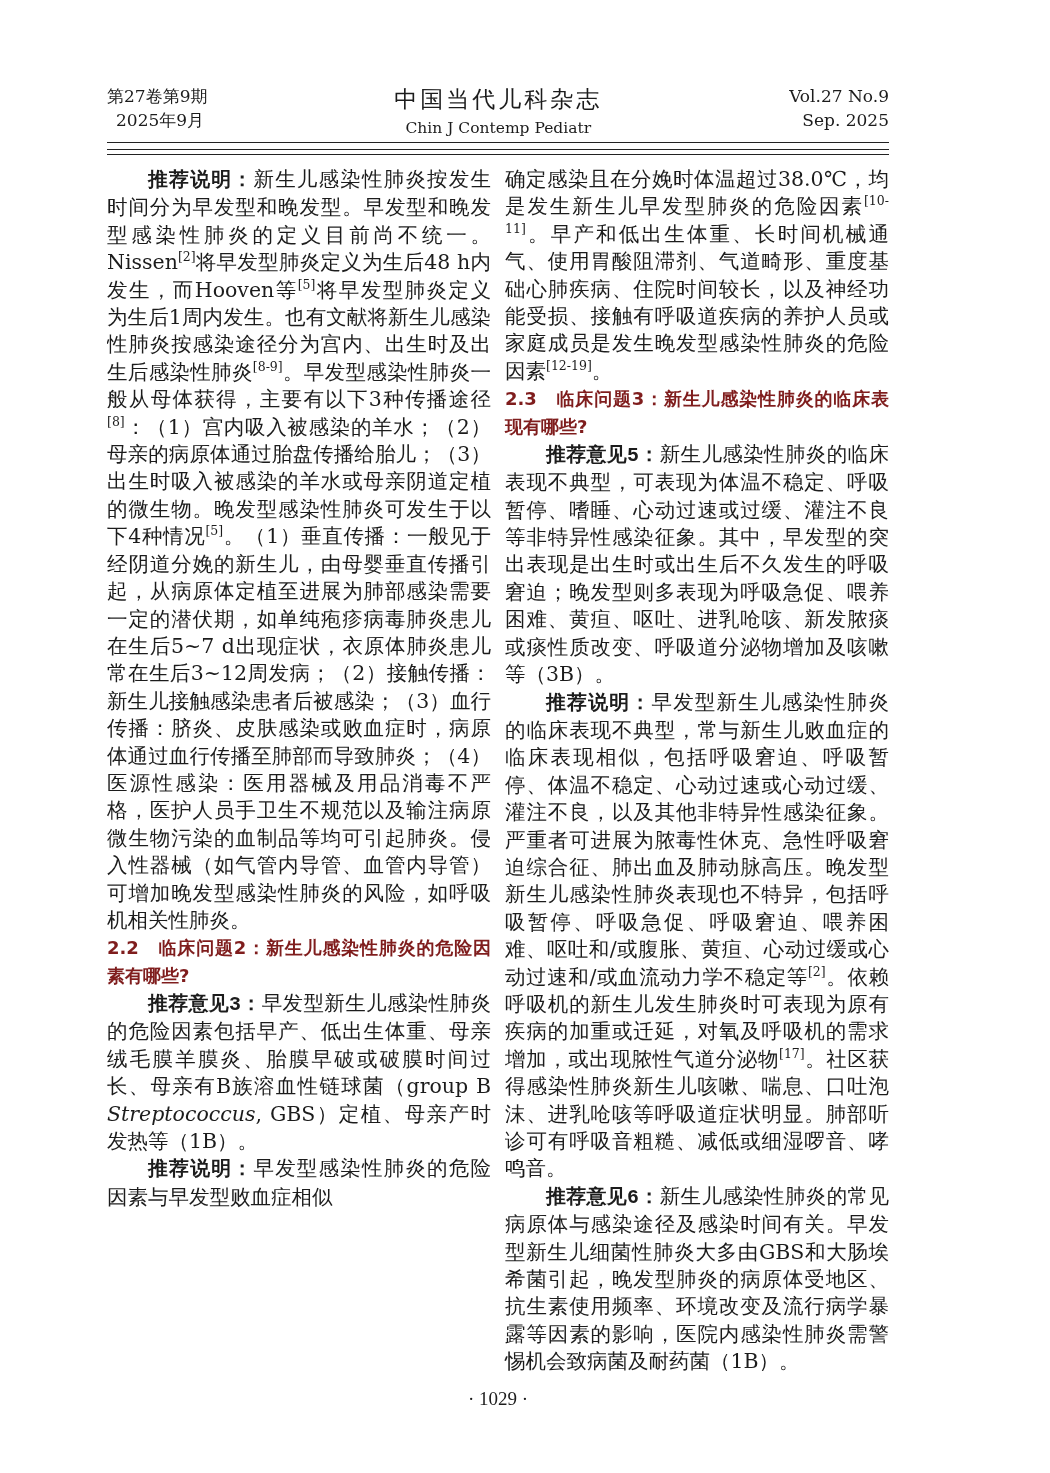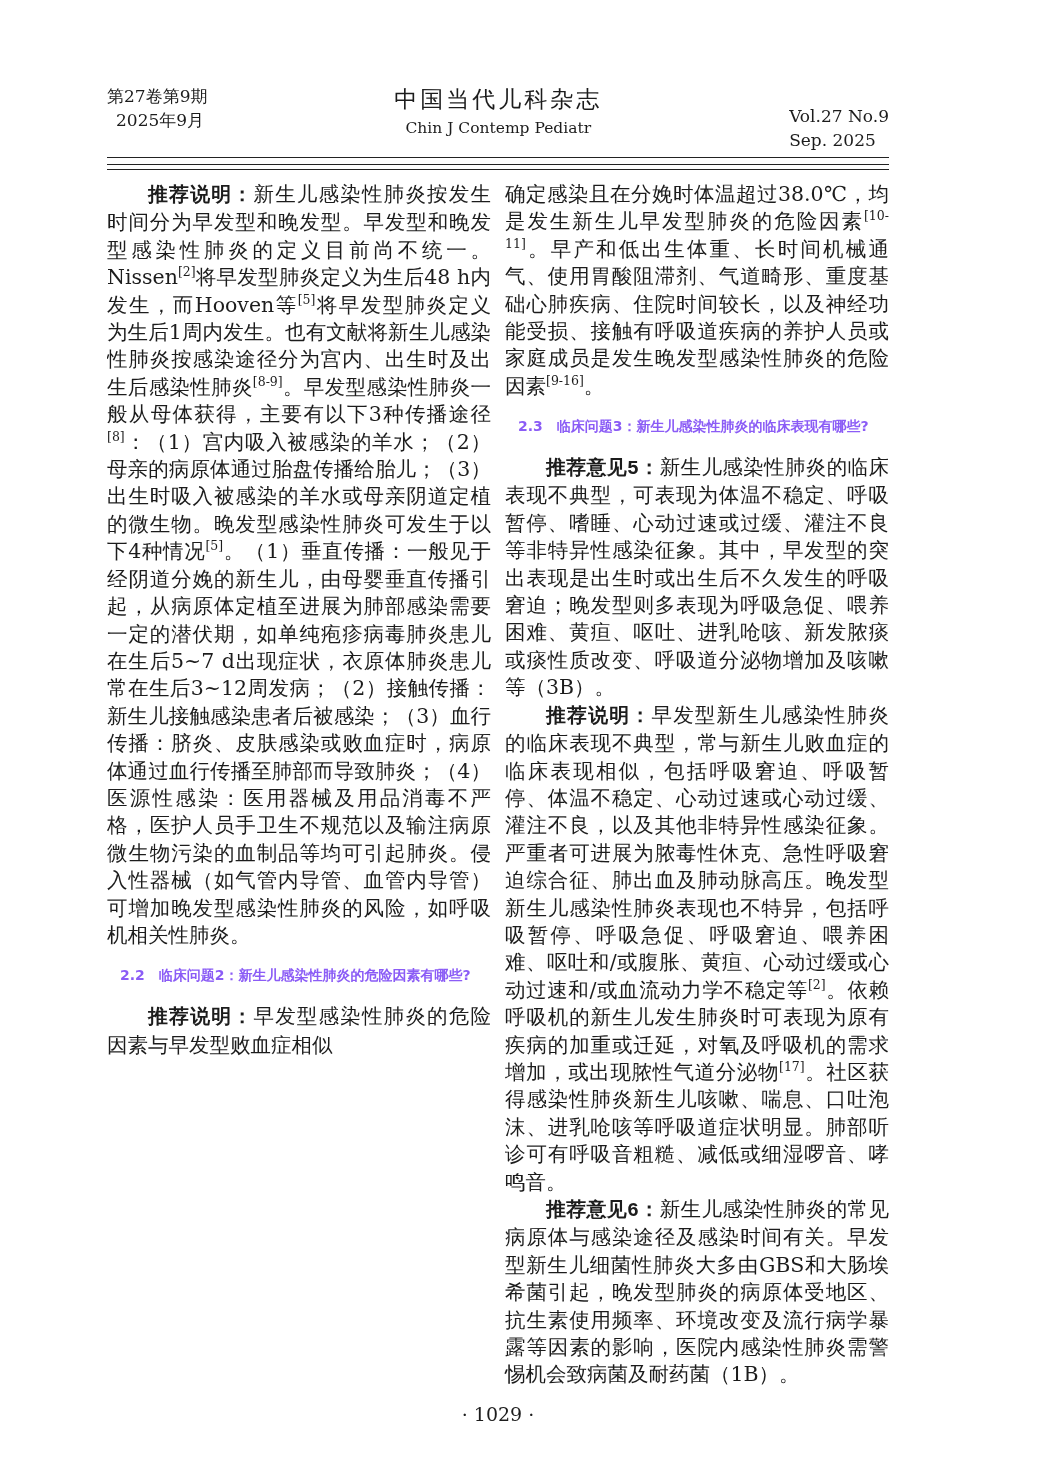--- a/index.html
+++ b/index.html
@@ -11,44 +11,44 @@
   
   .header{
     display:flex;justify-content:space-between;align-items:flex-start;
     padding:84px 107px 0 107px;
   }
   .header-left{font-size:17px;line-height:24px;}
   .header-left .l2{padding-left:9px;}
   .header-center{text-align:center;}
   .journal-cn{font-size:23px;font-weight:normal;letter-spacing:3px;}
   .journal-en{font-size:15.5px;margin-top:4px;}
-  .header-right{font-size:17px;line-height:24px;text-align:left;margin-top:20px;}
+  .header-right{font-size:17px;line-height:24px;text-align:right;}
   .rules{margin:5px 107px 0 107px;}
   .rule-thin{border-top:1.5px solid #222;}
   .rule-double{margin-top:6px;height:4px;border-top:1.5px solid #222;border-bottom:1.5px solid #222;}
   
   .columns{
     display:flex;gap:14px;margin:11px 107px 0 107px;height:1205px;overflow:hidden;
   }
   .col{
     flex:1 1 0;min-width:0;text-align:justify;
     font-size:20.5px;line-height:27.4px;
   }
   p.para{margin:0;text-indent:2em;}
   p.para.no-indent{text-indent:0;}
   h3.heading{
-    margin:13px;font-size:14px;line-height:27.8px;color:#8b5cf6;
+    margin:0;font-size:18px;line-height:27.8px;color:#7f1d1d;
     font-family:"DejaVu Sans","Liberation Sans",sans-serif;font-weight:700;
     text-indent:0;text-align:justify;
   }
   .b{font-weight:700;font-family:Liberation Mono, monospace;font-size:0.97em;}
   .i{font-style:italic;}
   sup.sup{font-size:12.5px;line-height:0;vertical-align:super;letter-spacing:0;}
   
-  .footer{text-align:center;font-size:19px;margin-top:17px;}
+  .footer{text-align:center;font-size:19px;margin-top:17px;font-family:Liberation Serif, serif;}
 </style>
 </head>
 <body>
 
 <div class="page">
 
   <div class="header">
     <div class="header-left">
       <div class="l1">第27卷第9期</div>
       <div class="l2">2025年9月</div>
@@ -65,24 +65,25 @@
 
   <div class="rules">
     <div class="rule-thin"></div>
     <div class="rule-double"></div>
   </div>
 
   <div class="columns">
     <div class="col">
         <p class="para"><span class="b">推荐说明：</span><span>新生儿感染性肺炎按发生时间分为早发型和晚发型。早发型和晚发型感染性肺炎的定义目前尚不统一。Nissen</span><sup class="sup">[2]</sup><span>将早发型肺炎定义为生后48 h内发生，而Hooven等</span><sup class="sup">[5]</sup><span>将早发型肺炎定义为生后1周内发生。也有文献将新生儿感染性肺炎按感染途径分为宫内、出生时及出生后感染性肺炎</span><sup class="sup">[8-9]</sup><span>。早发型感染性肺炎一般从母体获得，主要有以下3种传播途径</span><sup class="sup">[8]</sup><span>：（1）宫内吸入被感染的羊水；（2）母亲的病原体通过胎盘传播给胎儿；（3）出生时吸入被感染的羊水或母亲阴道定植的微生物。晚发型感染性肺炎可发生于以下4种情况</span><sup class="sup">[5]</sup><span>。（1）垂直传播：一般见于经阴道分娩的新生儿，由母婴垂直传播引起，从病原体定植至进展为肺部感染需要一定的潜伏期，如单纯疱疹病毒肺炎患儿在生后5~7 d出现症状，衣原体肺炎患儿常在生后3~12周发病；（2）接触传播：新生儿接触感染患者后被感染；（3）血行传播：脐炎、皮肤感染或败血症时，病原体通过血行传播至肺部而导致肺炎；（4）医源性感染：医用器械及用品消毒不严格，医护人员手卫生不规范以及输注病原微生物污染的血制品等均可引起肺炎。侵入性器械（如气管内导管、血管内导管）可增加晚发型感染性肺炎的风险，如呼吸机相关性肺炎。</span></p>
         <h3 class="heading"><span>2.2　临床问题2：新生儿感染性肺炎的危险因素有哪些?</span></h3>
+        <p class="para"><span class="b">推荐意见3：</span><span>早发型新生儿感染性肺炎的危险因素包括早产、低出生体重、母亲绒毛膜羊膜炎、胎膜早破或破膜时间过长、母亲有B族溶血性链球菌（group B </span><span class="i">Streptococcus</span><span>, GBS）定植、母亲产时发热等（1B）。</span></p>
         <p class="para"><span class="b">推荐说明：</span><span>早发型感染性肺炎的危险因素与早发型败血症相似</span></p>
       </div>
     <div class="col">
-        <p class="para no-indent"><span>确定感染且在分娩时体温超过38.0℃，均是发生新生儿早发型肺炎的危险因素</span><sup class="sup">[10-11]</sup><span>。早产和低出生体重、长时间机械通气、使用胃酸阻滞剂、气道畸形、重度基础心肺疾病、住院时间较长，以及神经功能受损、接触有呼吸道疾病的养护人员或家庭成员是发生晚发型感染性肺炎的危险因素</span><sup class="sup">[9-16]</sup><span>。</span></p>
+        <p class="para no-indent"><span>确定感染且在分娩时体温超过38.0℃，均是发生新生儿早发型肺炎的危险因素</span><sup class="sup">[10-11]</sup><span>。早产和低出生体重、长时间机械通气、使用胃酸阻滞剂、气道畸形、重度基础心肺疾病、住院时间较长，以及神经功能受损、接触有呼吸道疾病的养护人员或家庭成员是发生晚发型感染性肺炎的危险因素</span><sup class="sup">[12-19]</sup><span>。</span></p>
         <h3 class="heading"><span>2.3　临床问题3：新生儿感染性肺炎的临床表现有哪些?</span></h3>
         <p class="para"><span class="b">推荐意见5：</span><span>新生儿感染性肺炎的临床表现不典型，可表现为体温不稳定、呼吸暂停、嗜睡、心动过速或过缓、灌注不良等非特异性感染征象。其中，早发型的突出表现是出生时或出生后不久发生的呼吸窘迫；晚发型则多表现为呼吸急促、喂养困难、黄疸、呕吐、进乳呛咳、新发脓痰或痰性质改变、呼吸道分泌物增加及咳嗽等（3B）。</span></p>
         <p class="para"><span class="b">推荐说明：</span><span>早发型新生儿感染性肺炎的临床表现不典型，常与新生儿败血症的临床表现相似，包括呼吸窘迫、呼吸暂停、体温不稳定、心动过速或心动过缓、灌注不良，以及其他非特异性感染征象。严重者可进展为脓毒性休克、急性呼吸窘迫综合征、肺出血及肺动脉高压。晚发型新生儿感染性肺炎表现也不特异，包括呼吸暂停、呼吸急促、呼吸窘迫、喂养困难、呕吐和/或腹胀、黄疸、心动过缓或心动过速和/或血流动力学不稳定等</span><sup class="sup">[2]</sup><span>。依赖呼吸机的新生儿发生肺炎时可表现为原有疾病的加重或迁延，对氧及呼吸机的需求增加，或出现脓性气道分泌物</span><sup class="sup">[17]</sup><span>。社区获得感染性肺炎新生儿咳嗽、喘息、口吐泡沫、进乳呛咳等呼吸道症状明显。肺部听诊可有呼吸音粗糙、减低或细湿啰音、哮鸣音。</span></p>
         <p class="para"><span class="b">推荐意见6：</span><span>新生儿感染性肺炎的常见病原体与感染途径及感染时间有关。早发型新生儿细菌性肺炎大多由GBS和大肠埃希菌引起，晚发型肺炎的病原体受地区、抗生素使用频率、环境改变及流行病学暴露等因素的影响，医院内感染性肺炎需警惕机会致病菌及耐药菌（1B）。</span></p>
         <p class="para"><span class="b">推荐意见7：</span><span>新生儿病毒性肺炎的病原包括单纯疱疹病毒、巨细胞病毒、肠道病毒、副肠孤病毒、呼吸道合胞病毒（respiratory syncytial virus, RSV）、新型冠状病毒（severe acute respiratory syndrome coronavirus 2, SARS-CoV-2）和其他呼吸</span></p>
       </div>
   </div>
 
   <div class="footer">
     <span>· 1029 ·</span>

